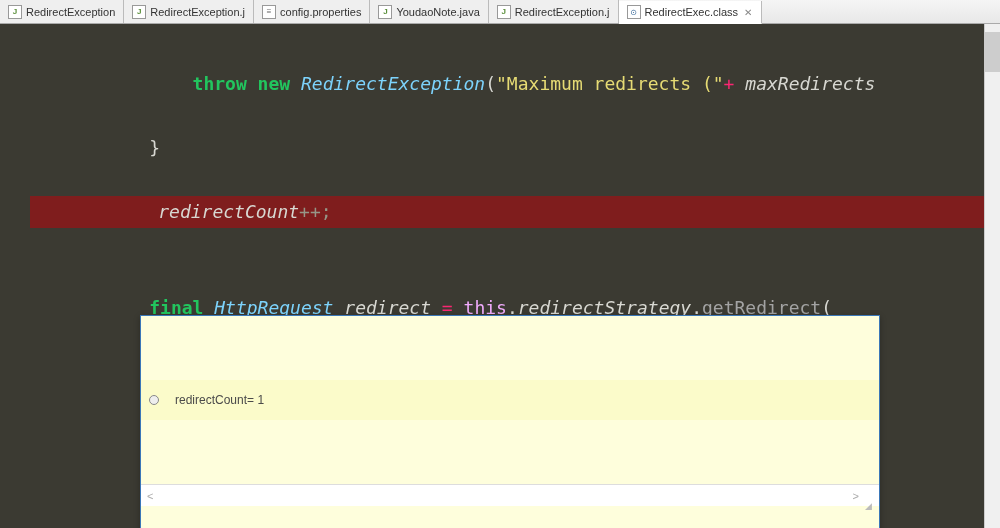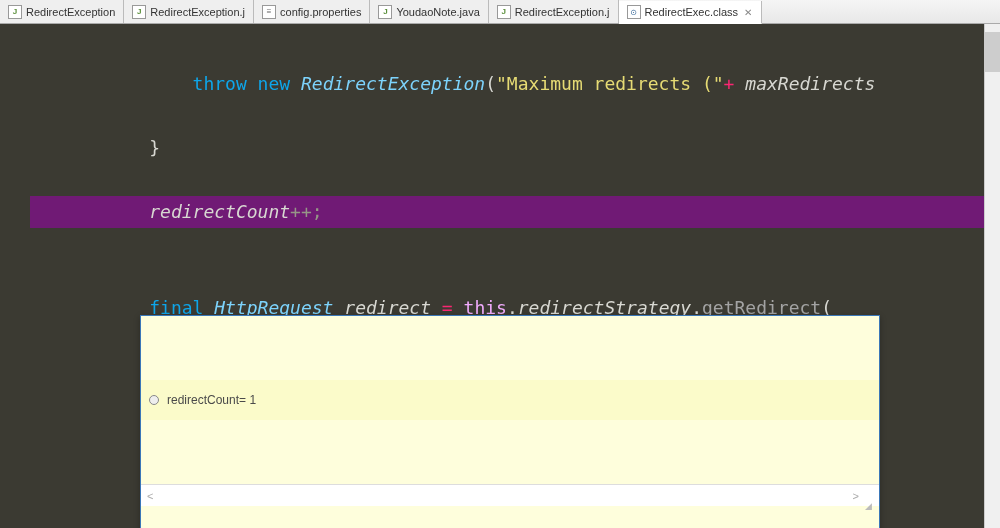--- a/index.html
+++ b/index.html
@@ -94,22 +94,22 @@
       width: 16px;
       background: #f0f0f0;
       border-left: 1px solid #ccc;
     }
     .scrollbar-v .thumb {
       background: #cdcdcd;
       width: 100%;
       height: 40px;
     }
     .line { height: 32px; }
-    .highlighted-line { background: #701a75; width: 100%; display: inline-block; }
-    .kw { color: #0ea5e9; font-weight: 400; }
+    .highlighted-line { background: #7f1d1d; width: 100%; display: inline-block; padding-left: 9px; }
+    .kw { color: #22c55e; font-weight: 700; }
     .kwthis { color: #f0abfc; }
     .type { color: #7dd3fc; font-style: italic; }
     .ident { color: #d8d8d2; font-style: italic; }
     .method { color: #a3a3a3; }
     .str { color: #e6db74; }
     .paren { color: #d8d8d2; }
     .op { color: #f92672; }
     .plain { color: #d8d8d2; }
     .grayop { color: #969687; }
     .debug-popup {
@@ -121,21 +121,21 @@
       border: 1px solid #3a77b8;
       box-shadow: 0 2px 6px rgba(0,0,0,0.3);
       font-family: Tahoma, sans-serif;
       font-size: 12px;
       z-index: 10;
     }
     .debug-header {
       padding: 4px 8px;
       display: flex;
       align-items: center;
-      gap: 8px;
+      gap: 16px;
       background: #fbfbca;
       color: #4a4a4a;
     }
     .debug-icon {
       width: 10px;
       height: 10px;
       border-radius: 50%;
       border: 1px solid #888;
       background: #eee;
       display: inline-block;

